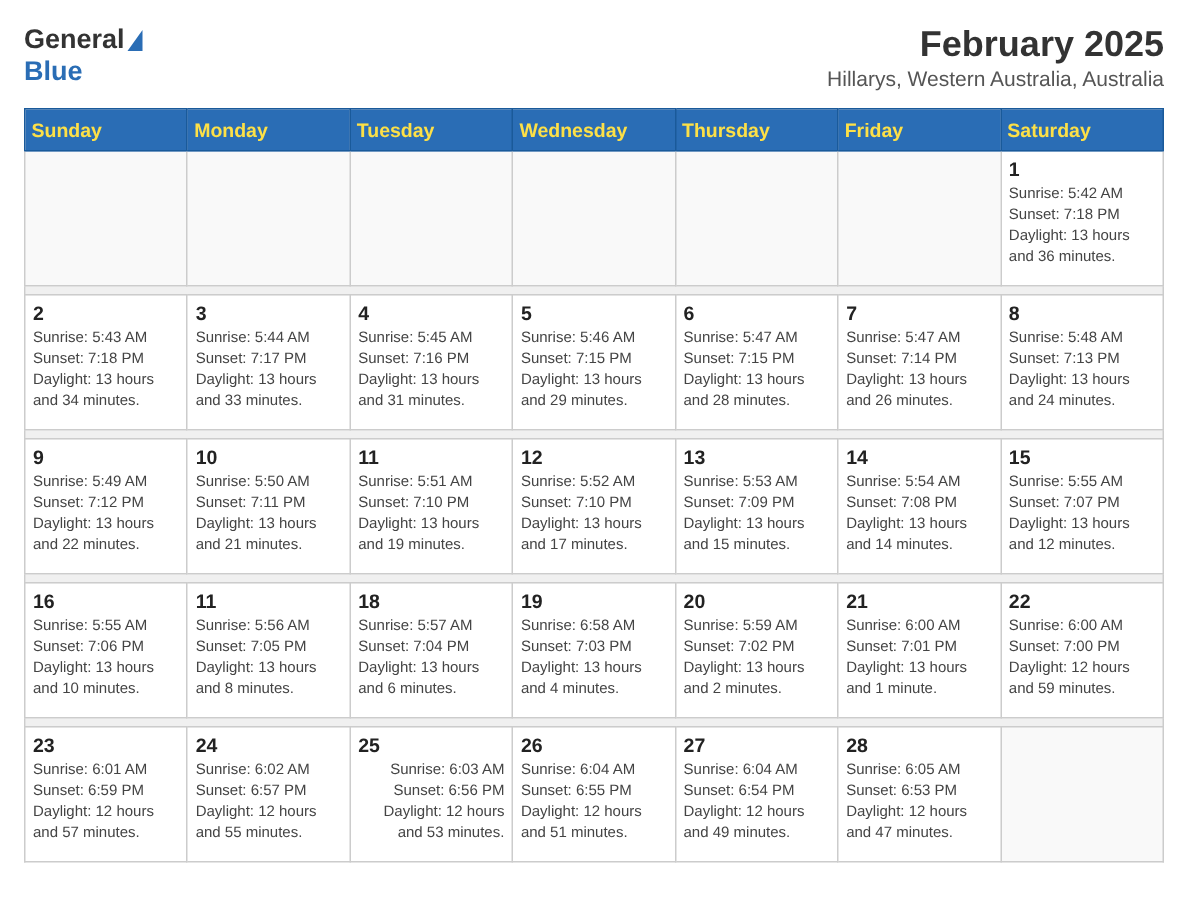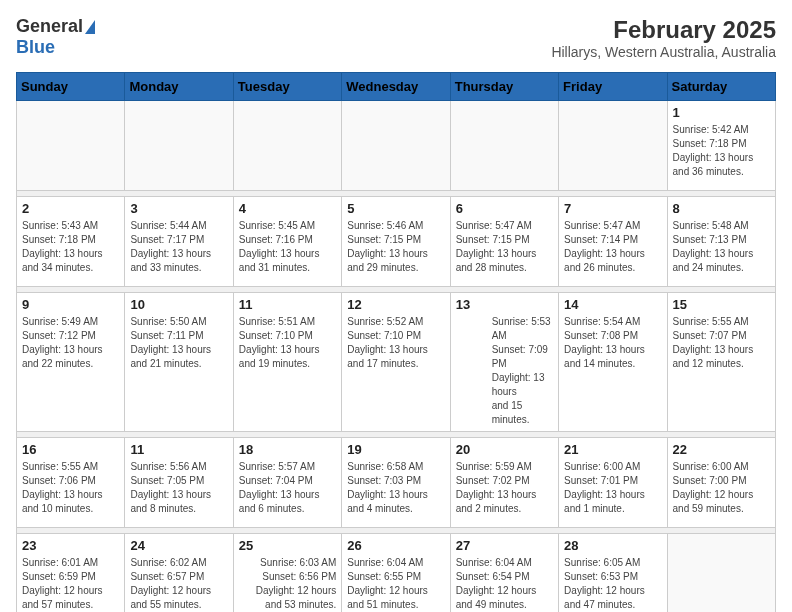--- a/index.html
+++ b/index.html
@@ -56,21 +56,21 @@
       font-size: 14px;
       color: #555;
     }
     .calendar {
       width: 100%;
       border-collapse: collapse;
       border: 1px solid #ccc;
     }
     .calendar th {
       background-color: #2a6db5;
-      color: #000000;
+      color: #fde047;
       font-size: 13px;
       padding: 6px 4px;
       text-align: left;
       border: 1px solid #1a5a9a;
     }
     .calendar td {
       vertical-align: top;
       border: 1px solid #ccc;
       padding: 4px 5px;
       height: 90px;
@@ -228,21 +228,21 @@
         </td>
         <td>
           <div class="day-number">12</div>
           <div class="day-info" style="white-space: pre-line;">Sunrise: 5:52 AM
 Sunset: 7:10 PM
 Daylight: 13 hours
 and 17 minutes.</div>
         </td>
         <td>
           <div class="day-number">13</div>
-          <div class="day-info" style="white-space: pre-line; margin-left: 36px;">Sunrise: 5:53 AM
+          <div class="day-info" style="white-space: pre-line;">Sunrise: 5:53 AM
 Sunset: 7:09 PM
 Daylight: 13 hours
 and 15 minutes.</div>
         </td>
         <td>
           <div class="day-number">14</div>
           <div class="day-info" style="white-space: pre-line;">Sunrise: 5:54 AM
 Sunset: 7:08 PM
 Daylight: 13 hours
 and 14 minutes.</div>

